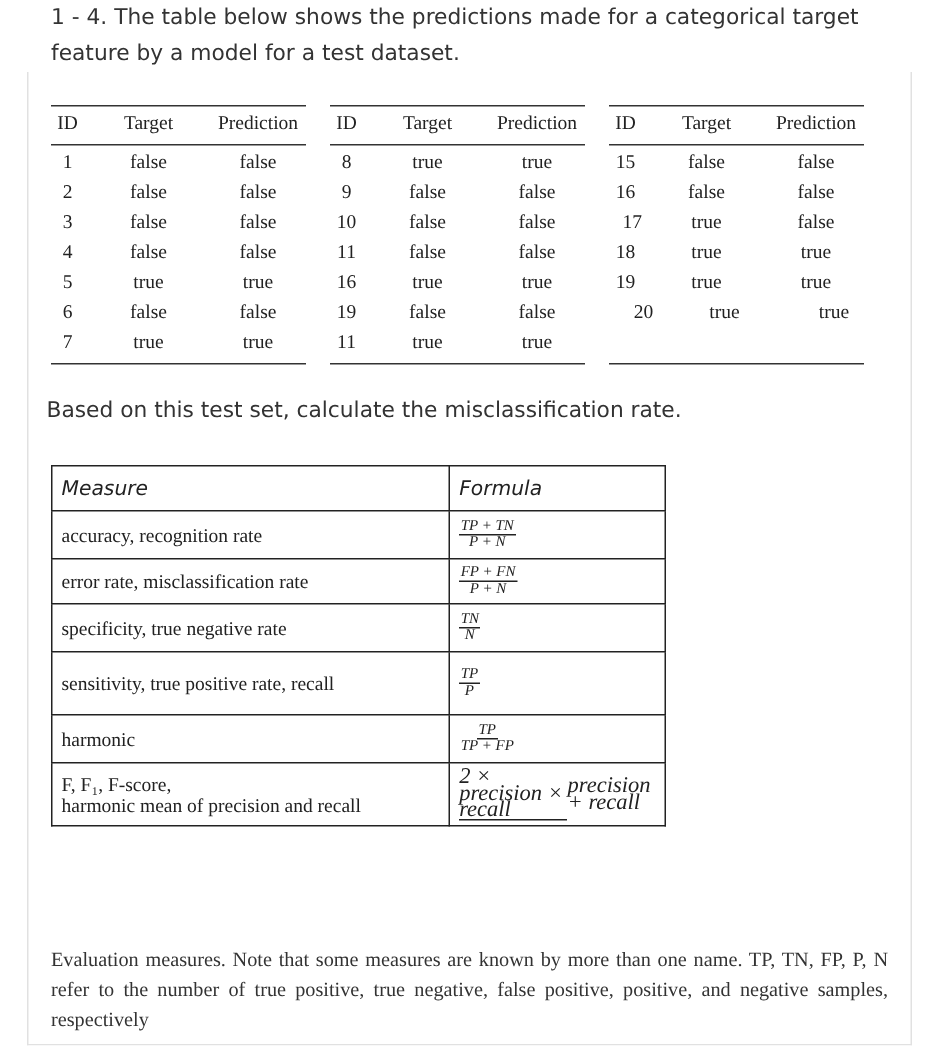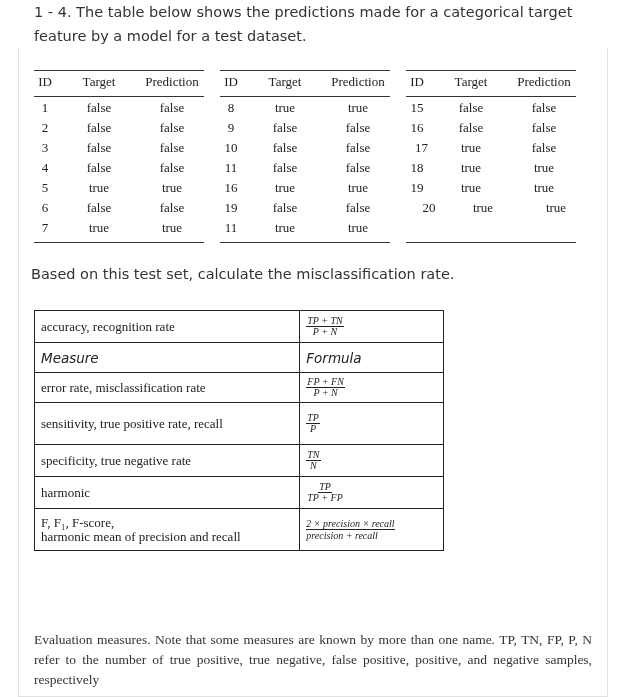--- a/index.html
+++ b/index.html
@@ -30,21 +30,21 @@
 
   
   #measures { position: absolute; left: 34px; top: 310px; width: 410px; border-collapse: collapse; }
   #measures td, #measures th { border: 1px solid #222; padding: 0 6px; vertical-align: middle; }
   #measures th { font-weight: normal; font-style: italic; text-align: left; height: 29px; font-size: 13.5px; }
   #measures .mcol { width: 253px; font-size: 13px; line-height: 14px; }
   #measures .fcol { width: 131px; font-size: 10px; }
   .frac { display: inline-flex; flex-direction: column; align-items: center; font-style: italic; line-height: 10px; vertical-align: middle; }
   .frac .num { border-bottom: 1px solid #222; padding: 0 1px; }
   .frac .den { padding: 0 1px; }
-  .longf { display: inline-flex; flex-direction: column; align-items: flex-start; font-style: italic; font-size: 10px; line-height: 11px; }
+  .longf { display: inline-flex; flex-direction: row; align-items: center; font-style: italic; font-size: 15px; line-height: 11px; }
   .longf .num { border-bottom: 1px solid #222; }
 
   #caption {
     position: absolute; left: 34px; top: 630px; width: 558px;
     font-size: 13.5px; line-height: 20px; text-align: justify; color: #333;
   }
 </style>
 </head>
 <body>
 
@@ -175,50 +175,50 @@
         <div class="cell" style="left: 36px; width: 58px;">true</div>
         <div class="cell" style="left: 96px; width: 84px;">true</div>
       </div>
     </div>
   </div>
 
 <div id="instruction" class="sans">Based on this test set, calculate the misclassification rate.</div>
 
 <table id="measures" class="serif">
   <tbody>
-      <tr style="height:32px">
+      <tr>
+    <th class="sans">Measure</th>
+    <th class="sans">Formula</th>
+  </tr>
+  <tr style="height:32px">
     <td class="mcol">accuracy, recognition rate</td>
     <td class="fcol"><span class="frac">
             <span class="num">TP + TN</span>
             <span class="den">P + N</span>
           </span></td>
   </tr>
-  <tr>
-    <th class="sans">Measure</th>
-    <th class="sans">Formula</th>
-  </tr>
   <tr style="height:30px">
     <td class="mcol">error rate, misclassification rate</td>
     <td class="fcol"><span class="frac">
             <span class="num">FP + FN</span>
             <span class="den">P + N</span>
           </span></td>
   </tr>
+  <tr style="height:32px">
+    <td class="mcol">specificity, true negative rate</td>
+    <td class="fcol"><span class="frac">
+            <span class="num">TN</span>
+            <span class="den">N</span>
+          </span></td>
+  </tr>
   <tr style="height:42px">
     <td class="mcol">sensitivity, true positive rate, recall</td>
     <td class="fcol"><span class="frac">
             <span class="num">TP</span>
             <span class="den">P</span>
-          </span></td>
-  </tr>
-  <tr style="height:32px">
-    <td class="mcol">specificity, true negative rate</td>
-    <td class="fcol"><span class="frac">
-            <span class="num">TN</span>
-            <span class="den">N</span>
           </span></td>
   </tr>
   <tr style="height:32px">
     <td class="mcol">harmonic</td>
     <td class="fcol"><span class="frac">
             <span class="num">TP</span>
             <span class="den">TP + FP</span>
           </span></td>
   </tr>
   <tr style="height:42px">

